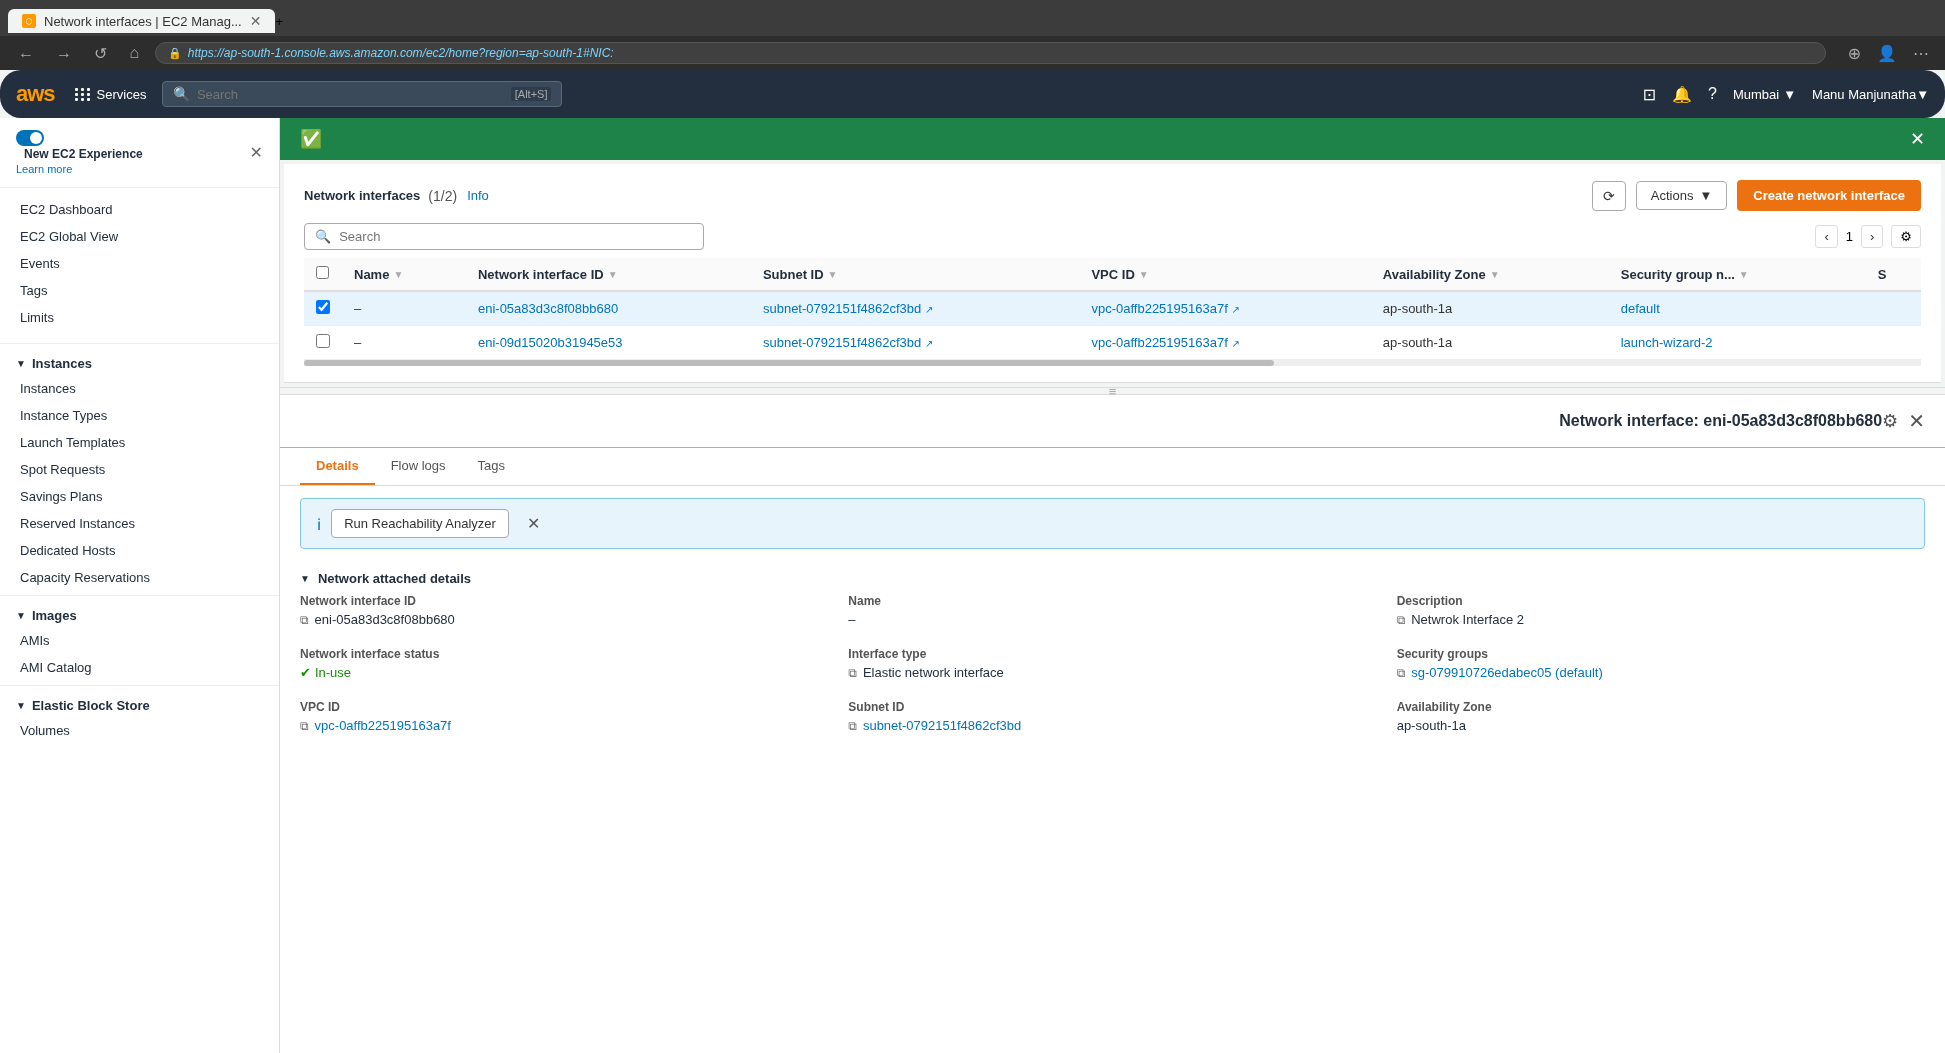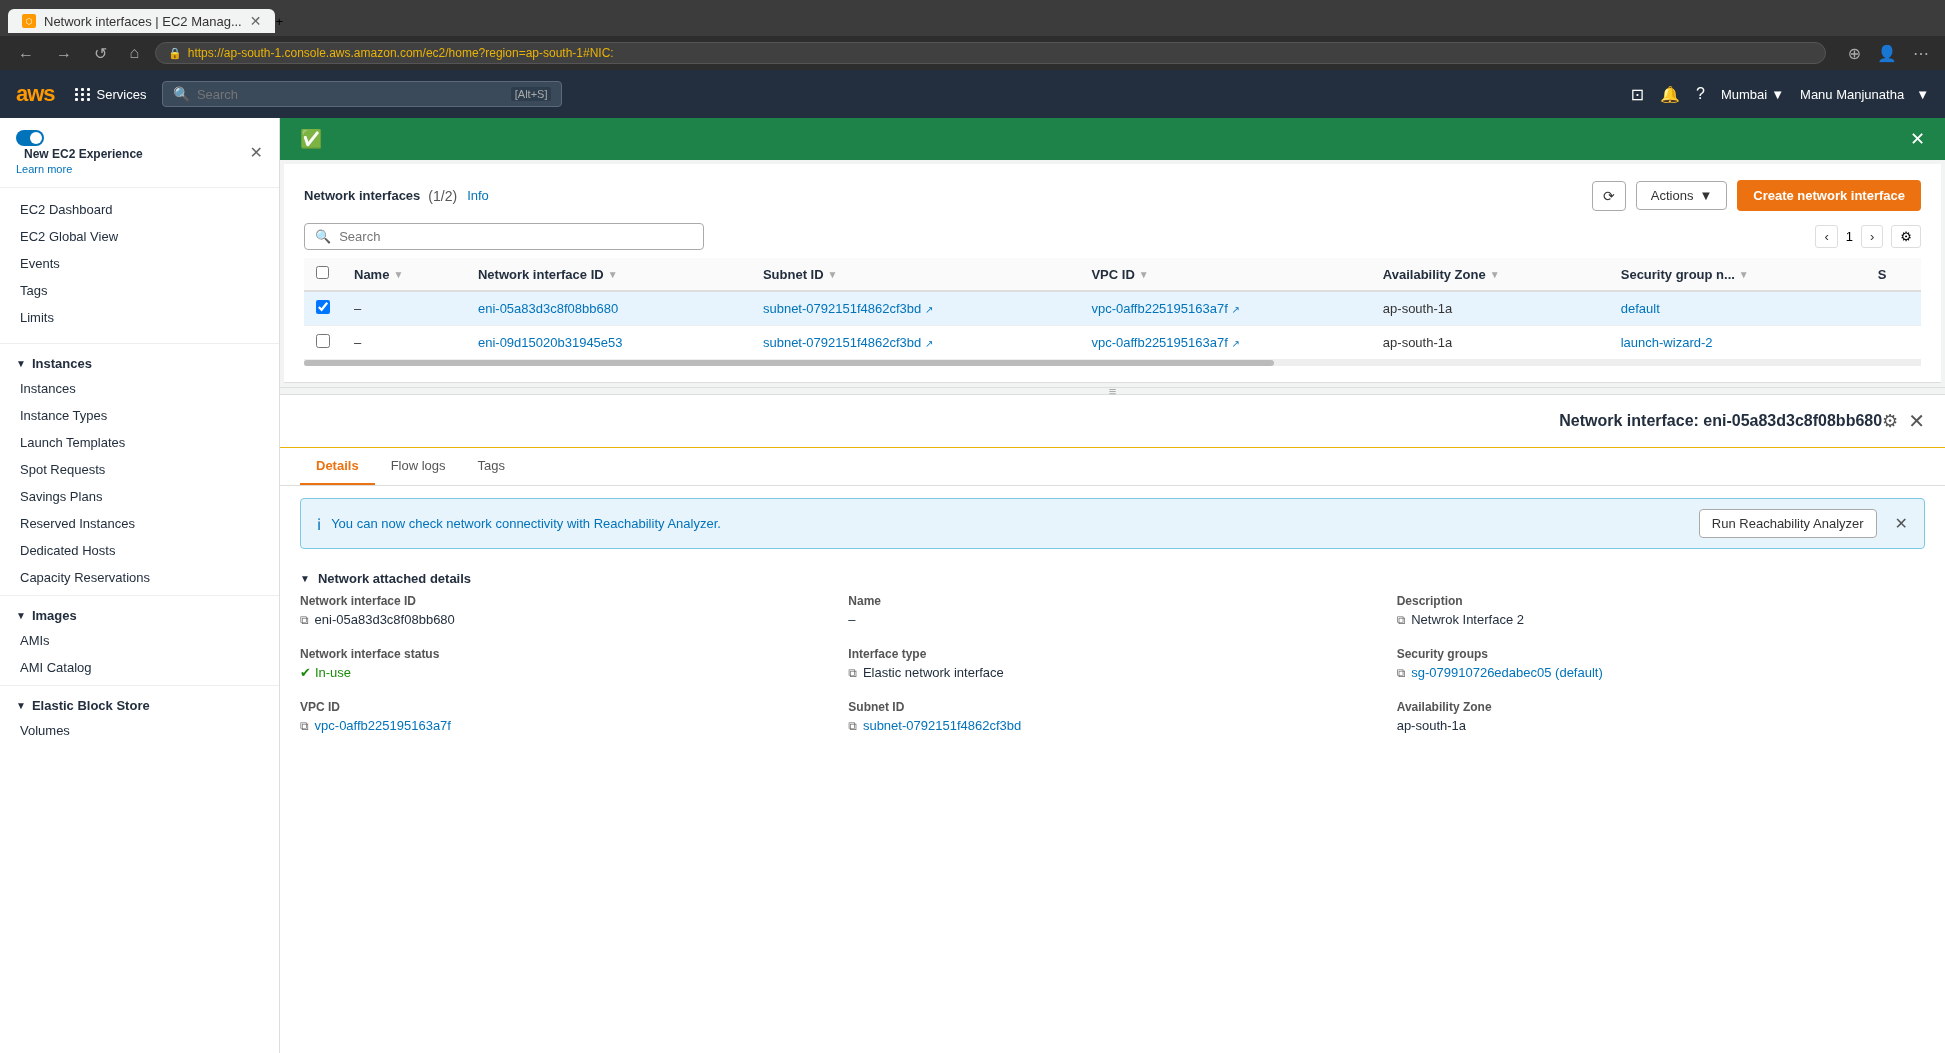--- a/index.html
+++ b/index.html
@@ -12,32 +12,32 @@
     .browser-tab .tab-icon { width: 14px; height: 14px; background: #f90; border-radius: 2px; display: flex; align-items: center; justify-content: center; font-size: 8px; color: white; }
     .browser-tab .close-tab { margin-left: auto; color: #666; cursor: pointer; font-size: 14px; }
     .browser-address-bar { display: flex; align-items: center; padding: 4px 12px; gap: 10px; height: 34px; background: #2d2d2d; }
     .nav-btn { background: none; border: none; color: #aaa; font-size: 16px; cursor: pointer; padding: 2px 6px; }
     .address-input { flex: 1; background: #404040; border: 1px solid #555; border-radius: 20px; padding: 3px 12px; color: #ddd; font-size: 12px; display: flex; align-items: center; gap: 6px; }
     .address-lock { color: #aaa; font-size: 11px; }
     .browser-actions { display: flex; gap: 8px; margin-left: 8px; color: #aaa; font-size: 14px; }
     .browser-action-btn { background: none; border: none; color: #aaa; cursor: pointer; font-size: 16px; padding: 2px 4px; }
 
     
-    .aws-topbar { background: #232f3e; height: 48px; display: flex; align-items: center; padding: 0 16px; gap: 16px; color: white; }
+    .aws-topbar { background: #232f3e; height: 48px; display: flex; align-items: center; padding: 0 16px; gap: 16px; color: white; border-radius: 21px; }
     .aws-logo { color: #ff9900; font-weight: bold; font-size: 20px; margin-right: 4px; }
     .services-btn { display: flex; align-items: center; gap: 6px; color: white; background: none; border: none; cursor: pointer; font-size: 13px; }
     .services-grid { display: grid; grid-template-columns: repeat(3, 4px); gap: 2px; }
     .services-grid-dot { width: 3px; height: 3px; background: white; border-radius: 1px; }
     .search-bar { display: flex; align-items: center; background: #3a4a5a; border: 1px solid #5a6a7a; border-radius: 4px; padding: 4px 10px; gap: 6px; flex: 0 0 400px; }
     .search-bar input { background: none; border: none; color: white; outline: none; font-size: 13px; flex: 1; }
     .search-shortcut { color: #aaa; font-size: 11px; background: #2d3d4d; padding: 1px 4px; border-radius: 2px; }
     .topbar-right { margin-left: auto; display: flex; align-items: center; gap: 16px; color: white; }
     .topbar-icon-btn { background: none; border: none; color: white; cursor: pointer; font-size: 16px; }
     .region-selector { display: flex; align-items: center; gap: 4px; cursor: pointer; font-size: 13px; color: white; background: none; border: none; }
-    .user-selector { display: flex; align-items: center; gap: 12px; cursor: pointer; font-size: 13px; color: white; background: none; border: none; }
+    .user-selector { display: flex; align-items: center; gap: 0; cursor: pointer; font-size: 13px; color: white; background: none; border: none; }
 
     
     .main-layout { display: flex; height: calc(1053px - 70px - 48px); }
 
     
     .sidebar { width: 280px; background: white; border-right: 1px solid #ddd; overflow-y: auto; flex-shrink: 0; }
     .sidebar-toggle { display: flex; align-items: center; justify-content: space-between; padding: 12px 16px; border-bottom: 1px solid #eee; }
     .learn-more-link { font-size: 11px; color: #0073bb; display: block; margin-top: 2px; }
     .toggle-switch { width: 28px; height: 16px; background: #0073bb; border-radius: 8px; position: relative; cursor: pointer; }
     .toggle-switch::after { content: ''; position: absolute; width: 12px; height: 12px; background: white; border-radius: 50%; top: 2px; right: 2px; }
@@ -136,21 +136,21 @@
     </div>
     <span class="new-tab">+</span>
   </div>
   <div class="browser-address-bar">
     <button class="nav-btn">←</button>
     <button class="nav-btn">→</button>
     <button class="nav-btn">↺</button>
     <button class="nav-btn">⌂</button>
     <div class="address-input">
       <span class="address-lock">🔒</span>
-      <span style="color:#eab308;font-size:12px;">https://ap-south-1.console.aws.amazon.com/ec2/home?region=ap-south-1#NIC:</span>
+      <span style="color:#7dd3fc;font-size:12px;font-style:italic;">https://ap-south-1.console.aws.amazon.com/ec2/home?region=ap-south-1#NIC:</span>
     </div>
     <div class="browser-actions">
       <button class="browser-action-btn">⊕</button>
       <button class="browser-action-btn">👤</button>
       <button class="browser-action-btn">⋯</button>
     </div>
   </div>
 </div>
 
 <div class="aws-topbar">
@@ -406,21 +406,20 @@
         </div>
 
         <div class="detail-tabs">
           <div class="detail-tab active">Details</div>
           <div class="detail-tab">Flow logs</div>
           <div class="detail-tab">Tags</div>
         </div>
 
         <div class="info-banner">
           <span style="color:#0073bb;font-size:16px;">ℹ</span>
-          <span class="info-banner-text">You can now check network connectivity with Reachability Analyzer.</span>
           <button class="run-analyzer-btn">Run Reachability Analyzer</button>
           <button class="banner-x-btn">✕</button>
         </div>
 
         <div class="detail-content">
           <div class="section-header">
             <span class="section-chevron">▼</span>
             <span>Network attached details</span>
           </div>
           <div class="details-grid">

